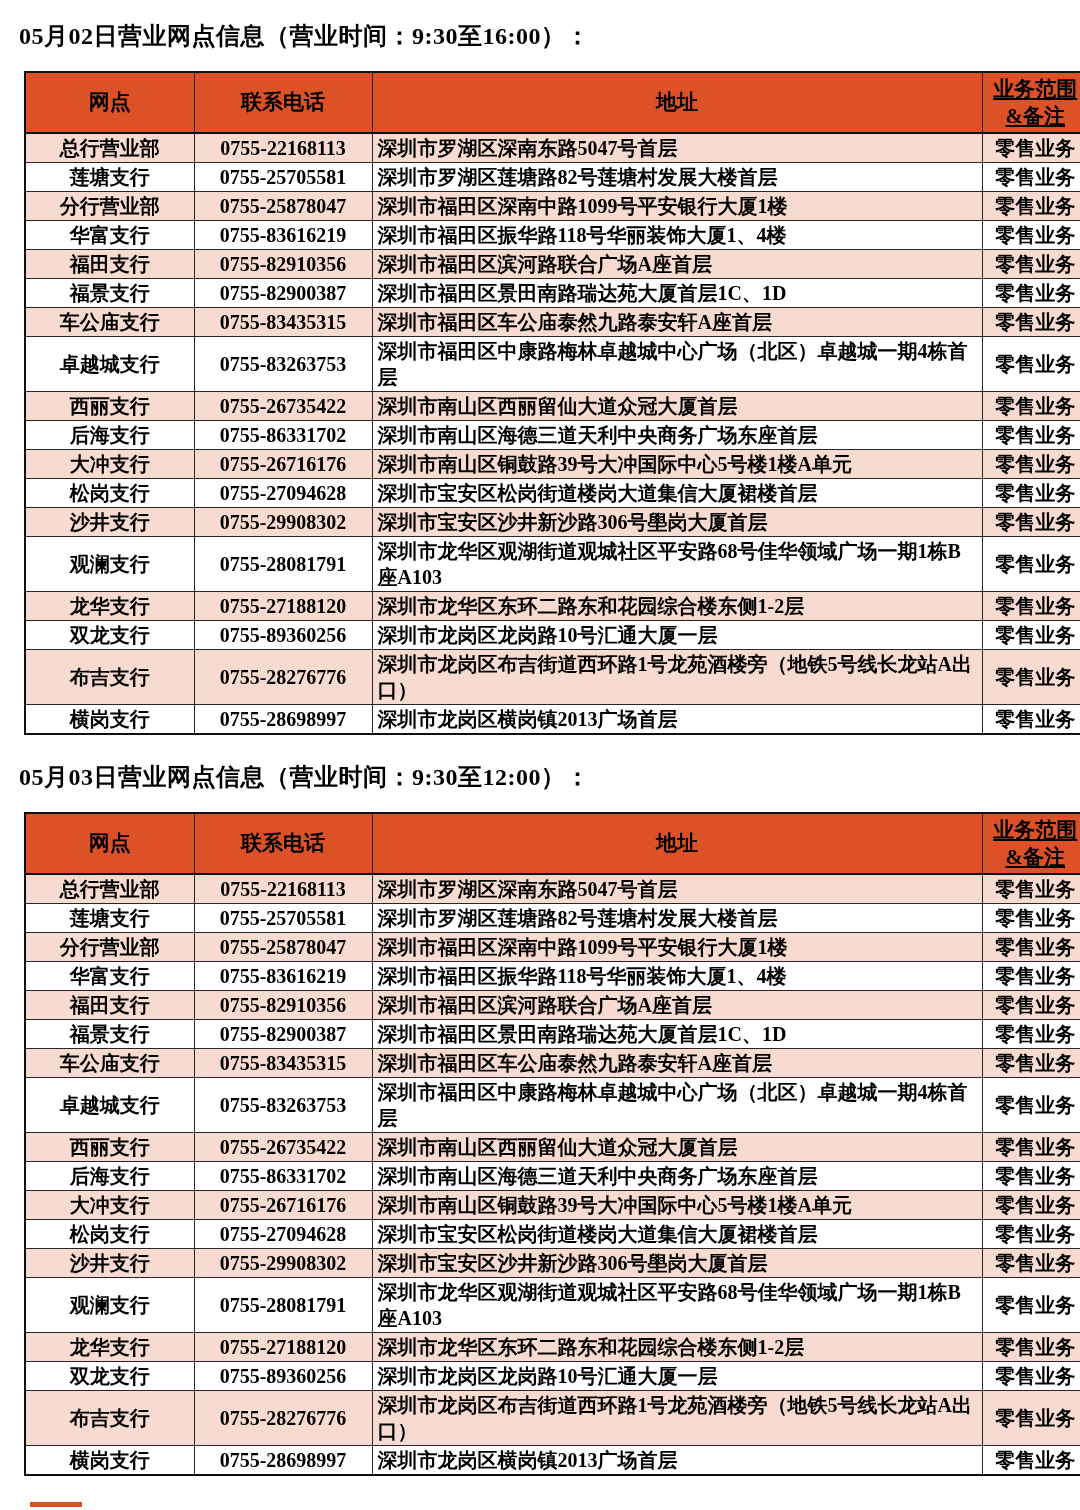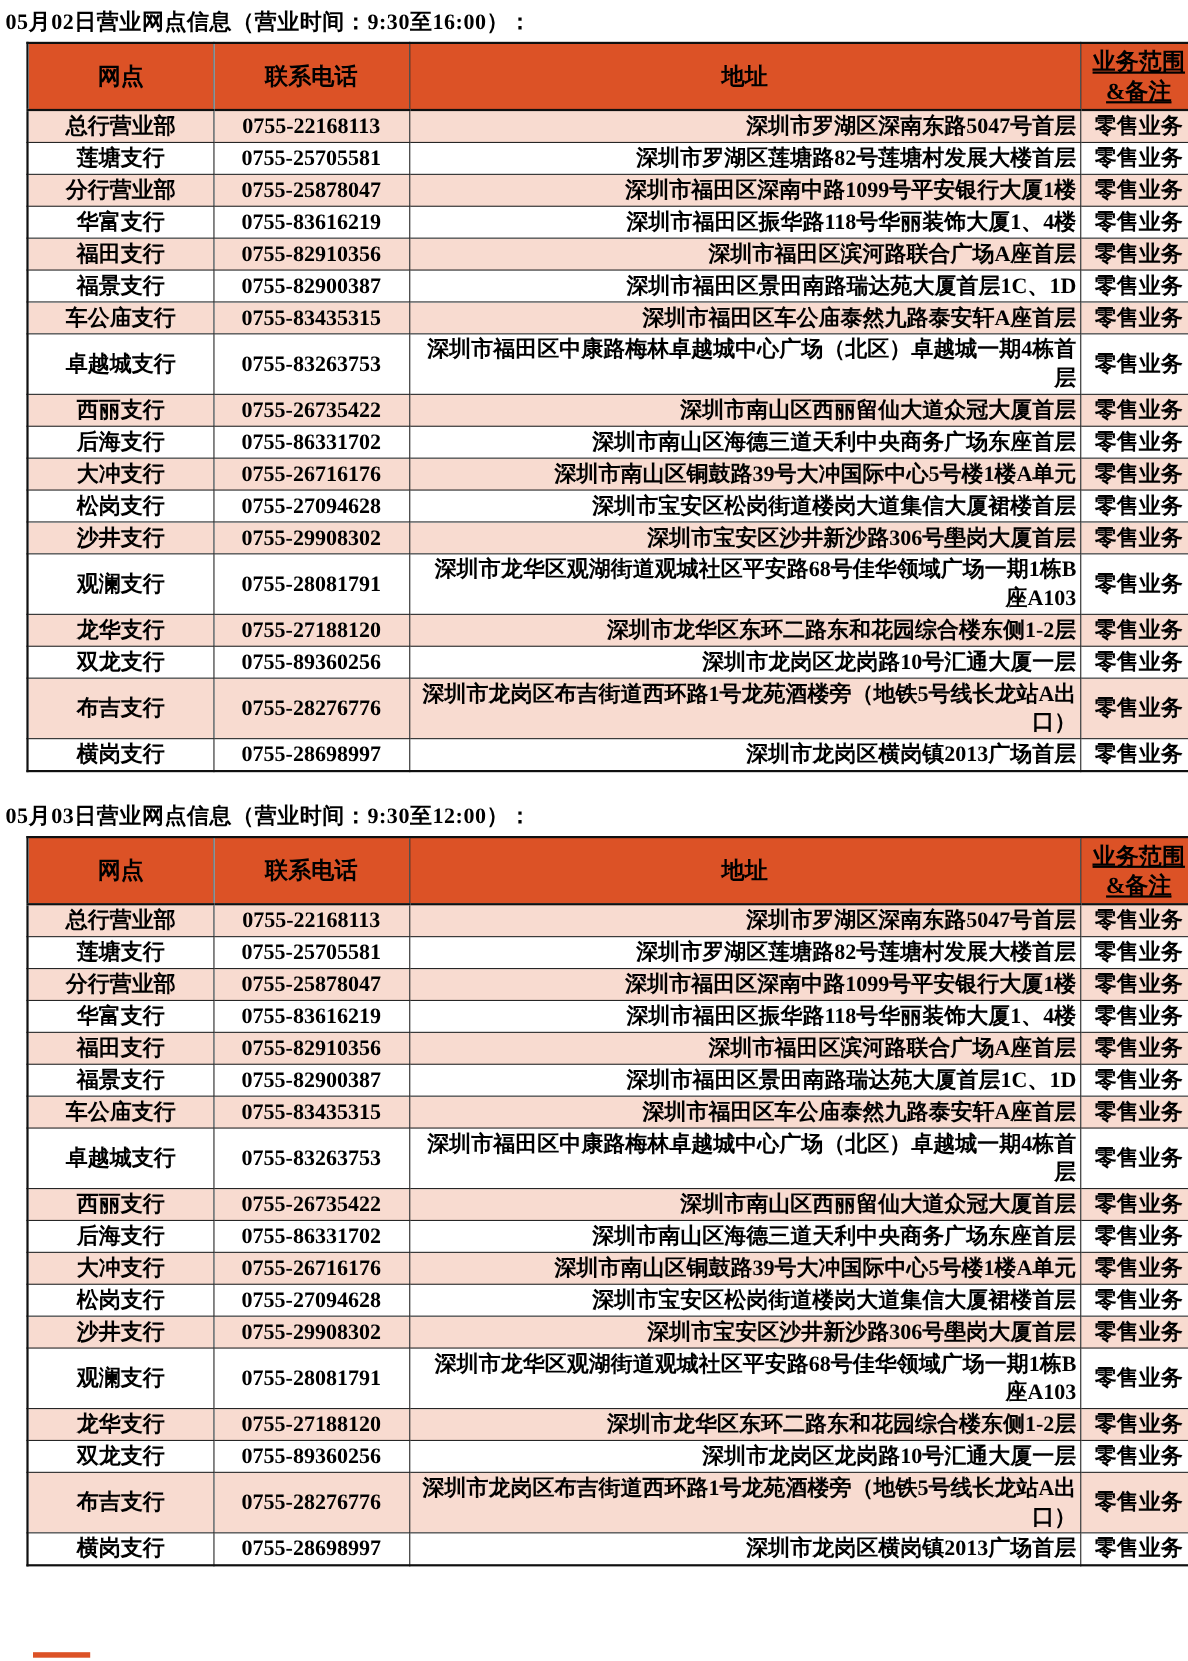--- a/index.html
+++ b/index.html
@@ -13,21 +13,21 @@
   *{box-sizing:border-box;}
   html,body{margin:0;padding:0;}
   body{
     width:1080px;height:1510px;overflow:hidden;position:relative;
     background:#ffffff;color:var(--text);
     font-family:"Liberation Serif","DejaVu Serif",serif;
   }
   .table-section{margin:0;}
   .table-section + .table-section{margin-top:20px;}
   .table-title{
-    font-size:20px;font-weight:700;margin:0;
+    font-size:24px;font-weight:700;margin:14px;
     padding:6px 0 5px 5px;letter-spacing:0.5px;
     white-space:nowrap;
   }
   table.branches{
     border-collapse:collapse;table-layout:fixed;
     margin-left:24px;width:1064px;
     border:2px solid var(--outer-border);
   }
   col.c-branch{width:169px;}
   col.c-phone{width:178px;}
@@ -41,21 +41,21 @@
     background:var(--header-bg);
     font-size:21px;line-height:27px;height:61px;
     padding:0 2px;text-align:center;
     border-bottom:2px solid var(--outer-border);
   }
   td{
     font-size:20px;line-height:26px;
     padding:1px 3px;
   }
   td.col-branch,td.col-phone,td.col-scope{text-align:center;}
-  td.col-address{text-align:right;padding-left:5px;}
+  td.col-address{text-align:left;padding-left:5px;}
   tbody tr:nth-child(odd) td{background:var(--row-pink-bg);}
   tbody tr:nth-child(even) td{background:var(--row-white-bg);}
   .scope-header-line{display:block;text-decoration:underline;}
   .next-table-fragment{
     position:absolute;left:30px;top:1502px;width:52px;height:5px;
     background:var(--header-bg);
   }
 </style>
 </head>
 <body>

